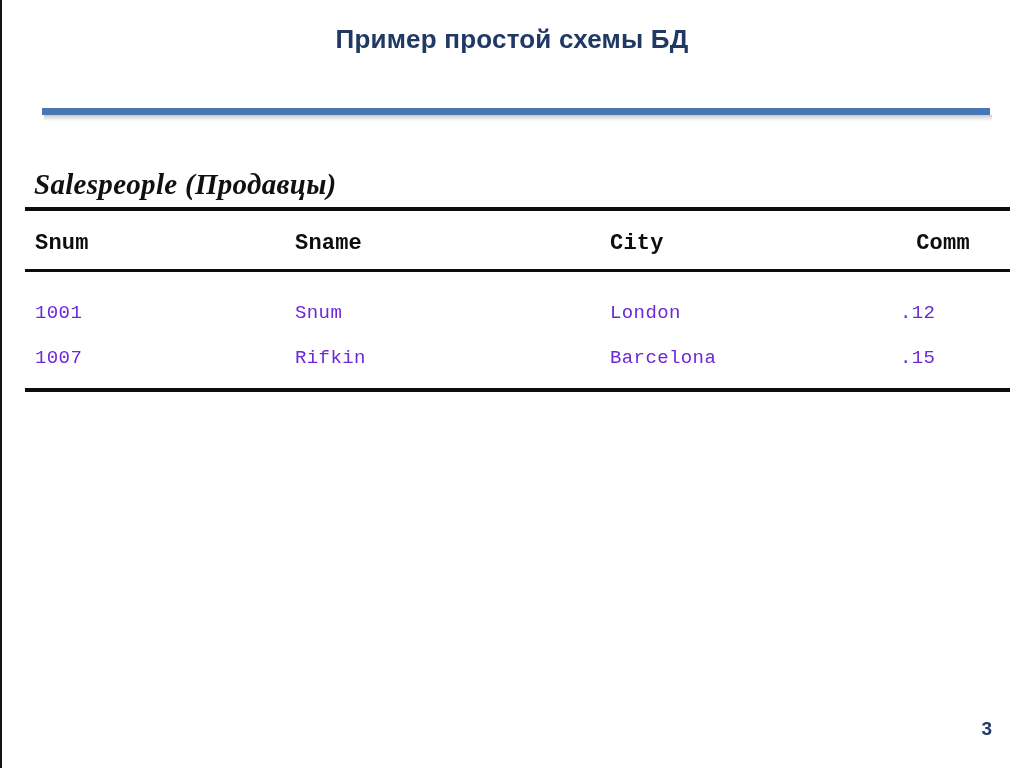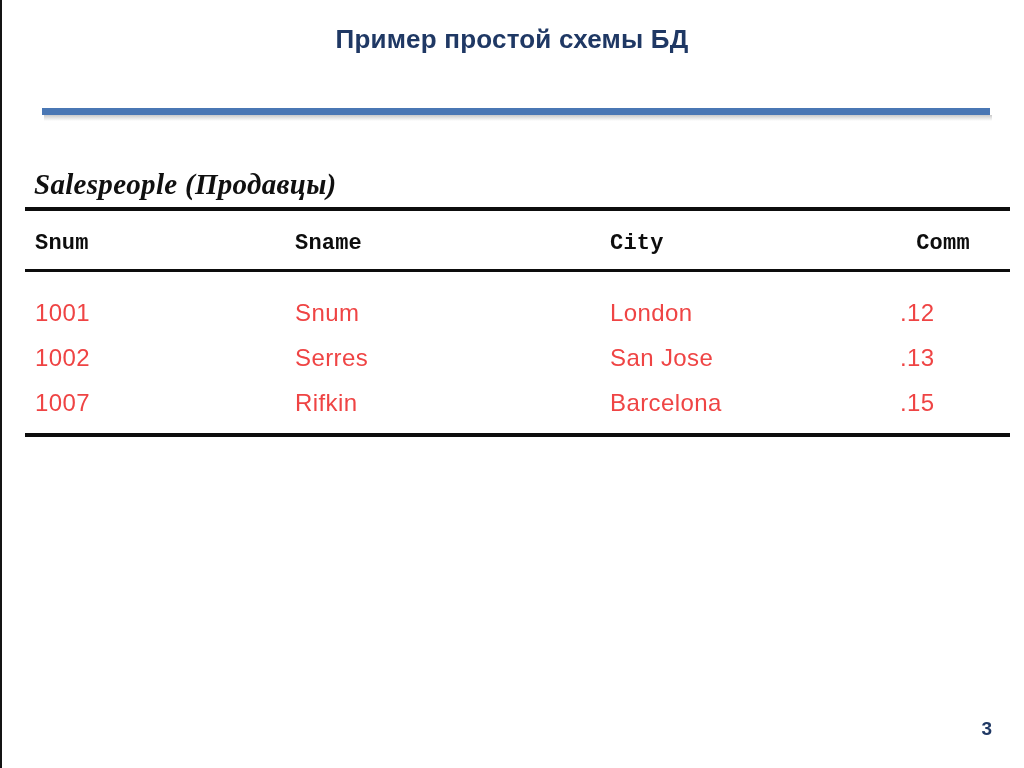--- a/index.html
+++ b/index.html
@@ -118,23 +118,23 @@
     padding-left: 10px;
     letter-spacing: 0.2px;
   }
   .data-table thead th.th-comm {
     text-align: center;
     padding-left: 0;
     padding-right: 24px;
   }
 
   .data-table tbody td {
-    font-family: Liberation Sans, sans-serif;
-    font-size: 24px;
-    color: #ef4444;
+    font-family: Liberation Mono, monospace;
+    font-size: 19px;
+    color: #6d28d9;
     height: 45px;
     padding-left: 10px;
     letter-spacing: 0.4px;
   }
   .data-table tbody td.td-comm {
     text-align: left;
     padding-left: 0;
     padding-right: 28px;
   }
   .data-table tbody tr:first-child td { padding-top: 8px; }
@@ -199,26 +199,20 @@
       <col class="col-comm">
     </colgroup>
     <tbody>
       <tr>
         <td>1001</td>
         <td>Snum</td>
         <td>London</td>
         <td class="td-comm">.12</td>
       </tr>
       <tr>
-        <td>1002</td>
-        <td>Serres</td>
-        <td>San Jose</td>
-        <td class="td-comm">.13</td>
-      </tr>
-      <tr>
         <td>1007</td>
         <td>Rifkin</td>
         <td>Barcelona</td>
         <td class="td-comm">.15</td>
       </tr>
     </tbody>
   </table>
 
   <div class="rule-heavy"></div>
 </div>

